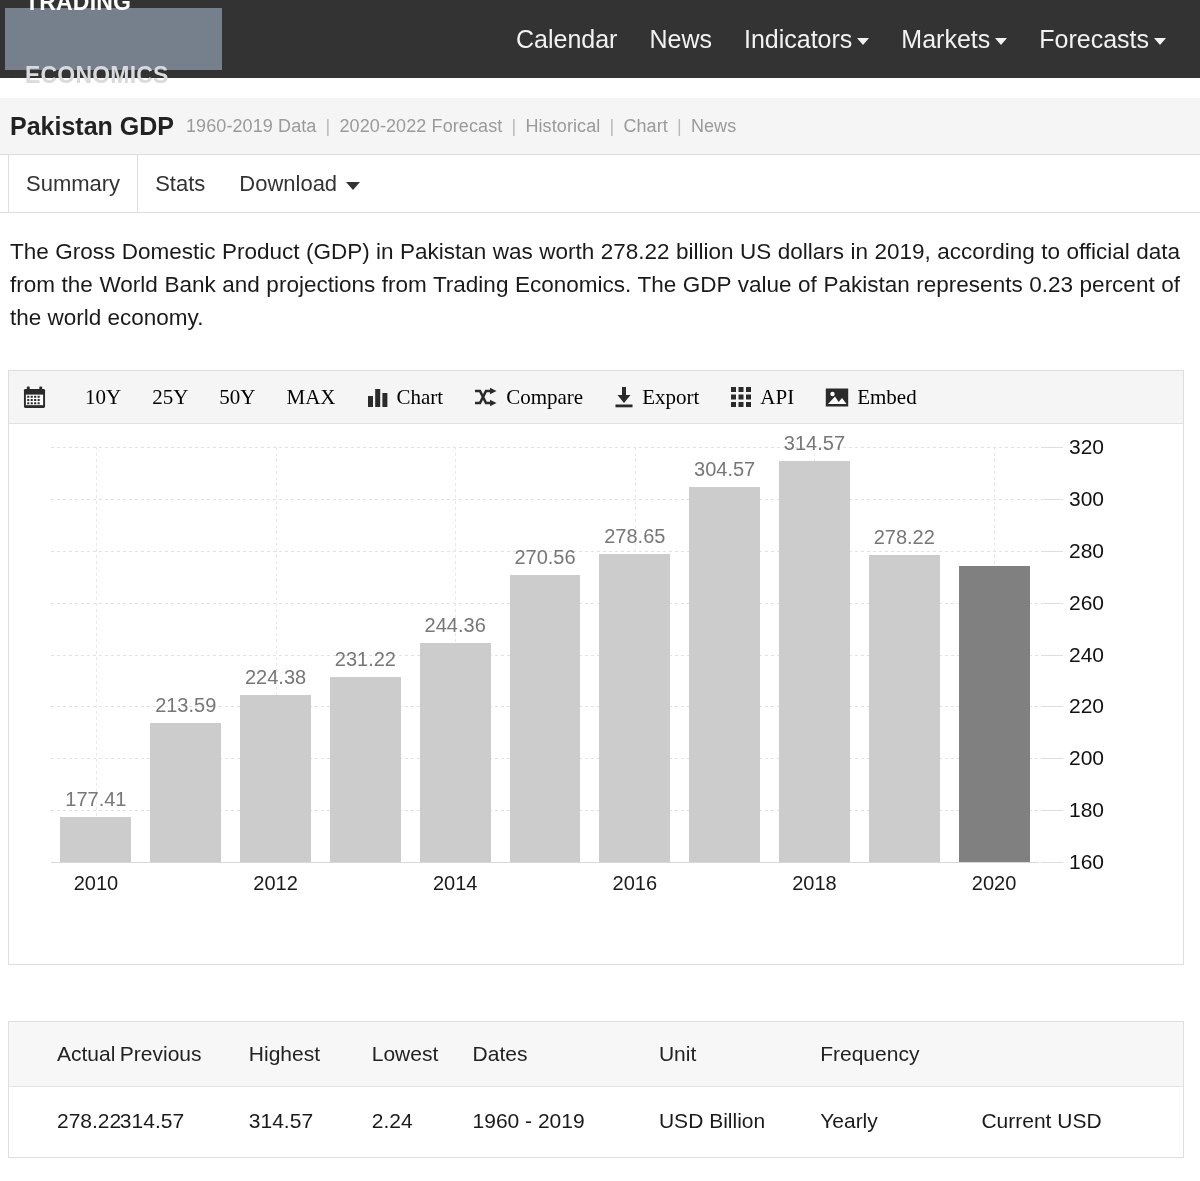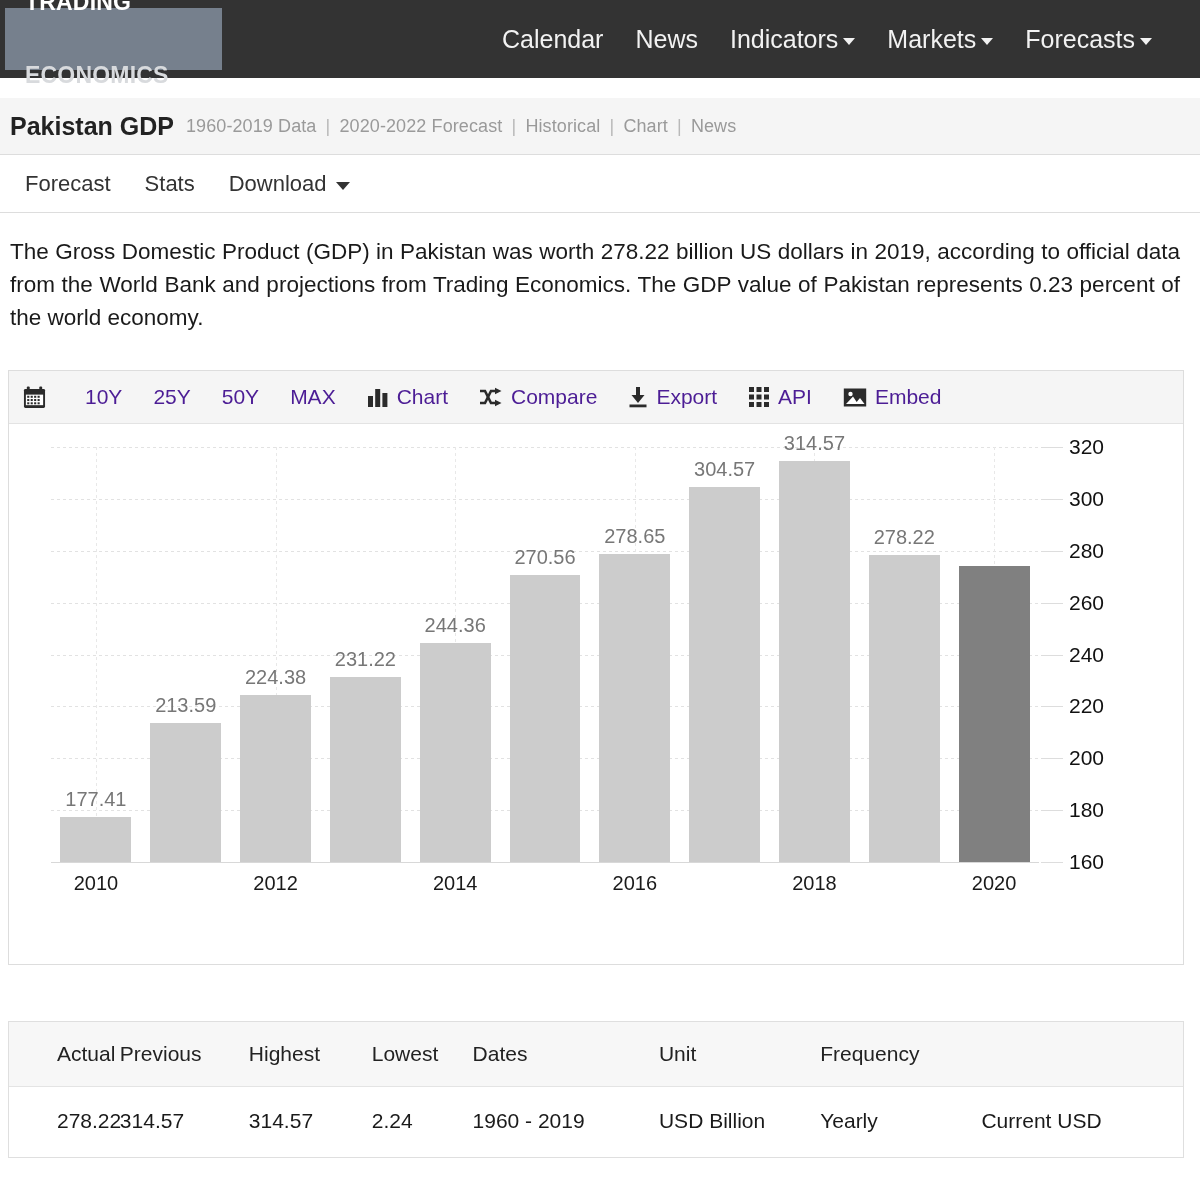--- a/index.html
+++ b/index.html
@@ -40,21 +40,21 @@
     color: #d8dadd;
     font-size: 23px;
     font-weight: bold;
     letter-spacing: 0.2px;
     line-height: 26px;
   }
   .nav-links {
     margin-left: auto;
     display: flex;
     align-items: flex-end;
-    padding-right: 32px;
+    padding-right: 18px;
   }
   .nav-item {
     color: #f2f2f2;
     font-size: 25px;
     padding: 0 16px;
     white-space: nowrap;
     display: flex;
     align-items: center;
     cursor: pointer;
   }
@@ -147,24 +147,25 @@
     background: #f5f5f5;
     border-bottom: 1px solid #e3e3e3;
     display: flex;
     align-items: center;
     padding-left: 14px;
   }
   .tb-item {
     display: flex;
     align-items: center;
     font-size: 21px;
-    color: #4c1d95;
+    color: #000000;
     margin-right: 31px;
     cursor: pointer;
     white-space: nowrap;
+    font-family: Liberation Serif, serif;
   }
   .tb-item .tb-ico { margin-right: 8px; display: flex; align-items: center; }
   .tb-range { font-size: 21px; }
 
   
   .chart-area {
     position: relative;
     height: 540px;
     background: #ffffff;
   }
@@ -317,22 +318,22 @@
     <span class="sep">|</span>
     <span class="crumb-link">Historical</span>
     <span class="sep">|</span>
     <span class="crumb-link">Chart</span>
     <span class="sep">|</span>
     <span class="crumb-link">News</span>
   </div>
 </div>
 
 <div class="tabbar">
-  <div class="tab">
-    <span>Forecast</span>
+  <div class="tab active">
+    <span>Summary</span>
   </div>
   <div class="tab">
     <span>Stats</span>
   </div>
   <div class="tab">
     <span>Download</span>
     <span class="caret-dark"></span>
   </div>
 </div>
 

